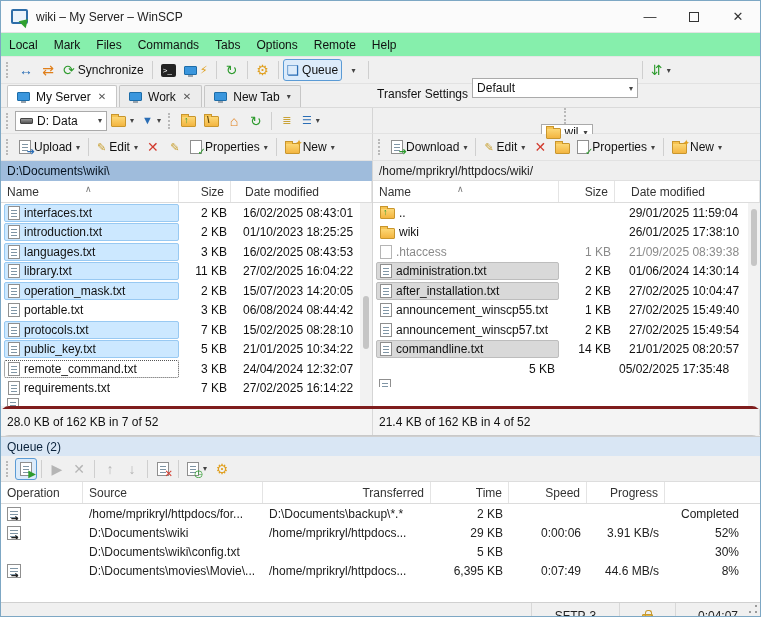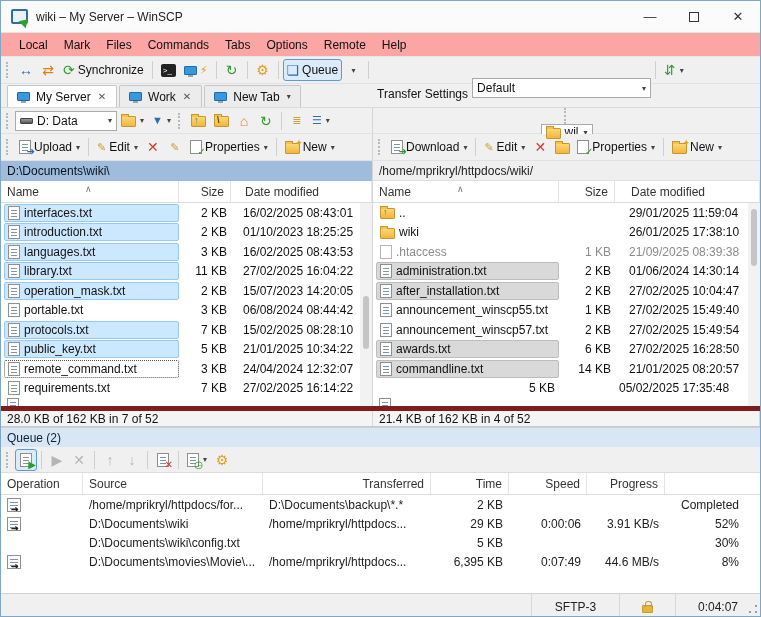--- a/index.html
+++ b/index.html
@@ -9,21 +9,21 @@
   
   .titlebar{height:32px;background:#fbfbfb;display:flex;align-items:center;border-bottom:1px solid #e3e3e3;}
   .appicon{width:17px;height:15px;margin:0 8px 0 10px;border:2px solid #2d6da8;border-radius:2px;position:relative;background:#eaf3fb;flex:none;}
   .appicon::after{content:"";position:absolute;right:-4px;bottom:-4px;width:0;height:0;border-left:5px solid transparent;border-right:5px solid transparent;border-top:8px solid #2fa12f;transform:rotate(225deg);}
   .title{font-size:12px;color:#222;}
   .wincontrols{margin-left:auto;display:flex;height:100%;}
   .wc{width:44px;height:100%;display:flex;align-items:center;justify-content:center;color:#333;font-size:13px;}
   .maxbox{width:10px;height:10px;border:1px solid #333;}
 
   
-  .menubar{height:24px;background:#fca5a5;display:flex;align-items:center;padding-left:10px;border-bottom:1px solid #e6e6e6;}
+  .menubar{height:24px;background:#86efac;display:flex;align-items:center;border-bottom:1px solid #e6e6e6;}
   .menu-item{padding:3px 8px;color:#111;}
 
   
   .toolbar{height:27px;display:flex;align-items:center;background:#f0f0f0;border-bottom:1px solid #e2e2e2;padding:0 2px;}
   .grip{width:5px;height:16px;border-left:2px dotted #b9b9b9;margin:0 4px 0 3px;flex:none;}
   .sep{width:1px;height:18px;background:#cfcfcf;margin:0 4px;flex:none;}
   .tbtn{height:22px;min-width:22px;display:flex;align-items:center;justify-content:center;gap:3px;padding:0 3px;border:1px solid transparent;border-radius:3px;color:#111;}
   .tbtn.sel{background:#dcebfa;border-color:#5b9bd5;}
   .tbtn.dis{color:#b9b9b9;}
   .g{font-size:14px;line-height:1;}
@@ -78,21 +78,21 @@
   .half-r .frow.sel .fsel{background:#d9d9d9;border-color:#bdbdbd;}
   .frow.focus .fsel{border:1px dotted #555;}
   .frow.dim{color:#8a8a8a;}
   .frow.dim .doc{border-color:#b5b5b5;}
   .fsize{text-align:right;padding-right:4px;white-space:nowrap;}
   .fdate{padding-left:4px;white-space:nowrap;}
   .sliver{height:8px;overflow:hidden;display:flex;padding-left:6px;}
   .vscroll{position:absolute;top:22px;right:0;width:12px;bottom:0;background:#f2f2f2;}
   .vthumb{position:absolute;left:3px;width:6px;background:#c5c5c5;border-radius:3px;}
 
-  .statusstrip{height:21px;display:flex;background:#f0f0f0;border-top:5px solid #7f1d1d;border-bottom:1px solid #c9c9c9;}
+  .statusstrip{height:30px;display:flex;background:#f0f0f0;border-top:3px solid #7f1d1d;border-bottom:1px solid #c9c9c9;border-radius:8px;}
   .sscell{display:flex;align-items:center;padding:0 6px;border-right:1px solid #d8d8d8;background:#f4f4f4;}
   .sscell.l{width:372px;flex:none;}
   .sscell.r{flex:1;}
 
   
   .queue{background:#fff;border-top:1px solid #cfcfcf;}
   .qtitle{height:19px;background:#d9e6f4;display:flex;align-items:center;padding:0 6px;color:#09213a;}
   .qtoolbar{height:26px;background:#f0f0f0;display:flex;align-items:center;border-bottom:1px solid #ddd;padding-left:2px;}
   .qhdr{display:grid;grid-template-columns:82px 180px 168px 78px 78px 78px 80px 1fr;height:22px;align-items:center;background:#fff;border-bottom:1px solid #dcdcdc;color:#333;}
   .qhdr span{padding:0 6px;border-right:1px solid #e4e4e4;height:100%;display:flex;align-items:center;}
@@ -174,21 +174,21 @@
     <span class="sep"></span>
     <span class="tbtn sel">
         <span class="g blue">❏</span>
         <span>Queue</span>
       </span>
     <span class="tbtn">
         <span class="caret">▾</span>
       </span>
     <span class="sep"></span>
     <span style="padding:0 4px;margin-top:48px;">Transfer Settings</span>
-    <span class="combo" style="width:179px;margin-top:36px;">
+    <span class="combo" style="width:166px;margin-top:36px;">
       <span>Default</span>
       <span class="caret">▾</span>
     </span>
     <span class="sep"></span>
     <span class="tbtn">
         <span class="g green">⇵</span>
         <span class="caret">▾</span>
       </span>
   </div>
 
@@ -206,21 +206,21 @@
     <span class="tab">
       <span class="monitor"></span>
       <span>New Tab</span>
       <span class="caret">▾</span>
     </span>
   </div>
 
   <div class="split">
     <div class="toolbar half-l" style="height:26px;">
       <span class="grip"></span>
-      <span class="combo" style="width:102px;">
+      <span class="combo" style="width:92px;">
         <span class="disk"></span>
         <span>D: Data</span>
         <span class="caret">▾</span>
       </span>
       <span class="tbtn">
           <span class="folder"></span>
           <span class="caret">▾</span>
         </span>
       <span class="tbtn">
           <span class="g sm blue">▼</span>
@@ -573,29 +573,20 @@
   <div class="frow">
     <span class="fsel">
       <span class="doc lines"></span>
       <span class="fname">announcement_winscp57.txt</span>
     </span>
     <span class="fsize">2 KB</span>
     <span></span>
     <span class="fdate">27/02/2025 15:49:54</span>
   </div>
 
-  <div class="frow sel">
-    <span class="fsel">
-      <span class="doc lines"></span>
-      <span class="fname">awards.txt</span>
-    </span>
-    <span class="fsize">6 KB</span>
-    <span></span>
-    <span class="fdate">27/02/2025 16:28:50</span>
-  </div>
 
   <div class="frow sel">
     <span class="fsel">
       <span class="doc lines"></span>
       <span class="fname">commandline.txt</span>
     </span>
     <span class="fsize">14 KB</span>
     <span></span>
     <span class="fdate">21/01/2025 08:20:57</span>
   </div>

